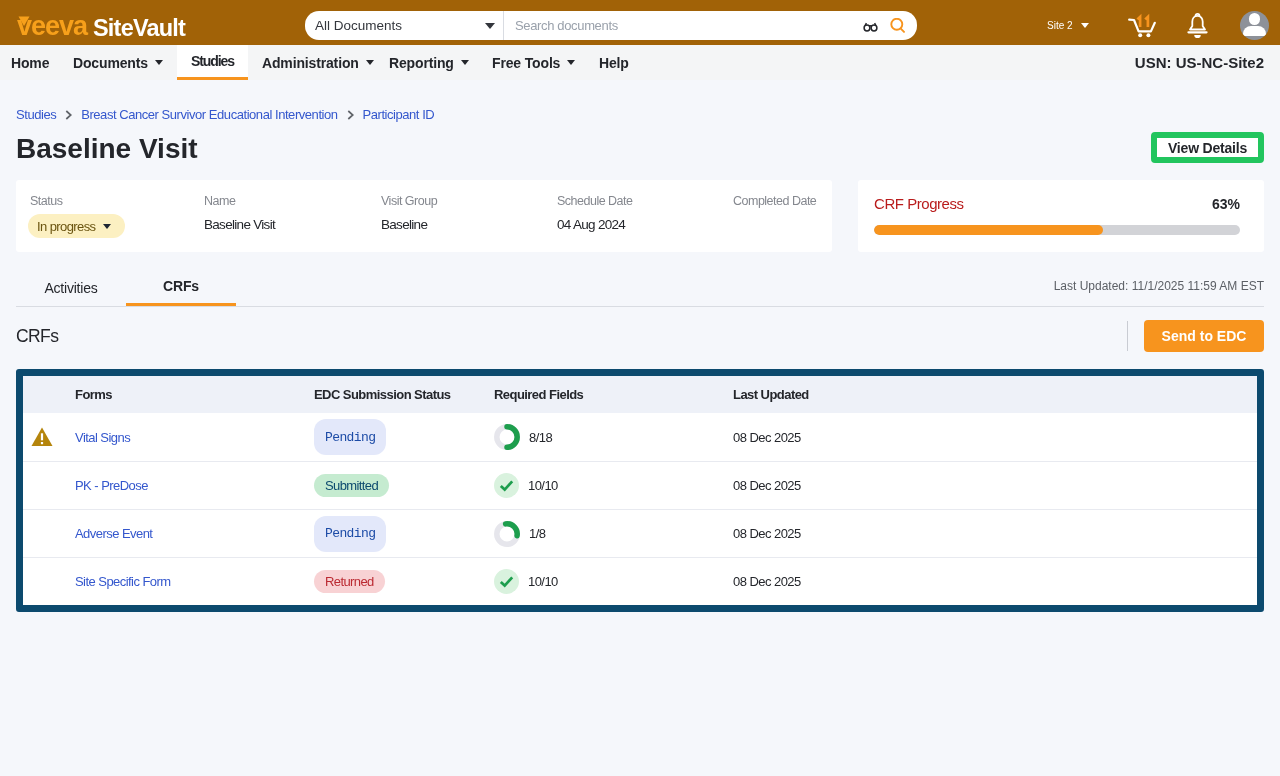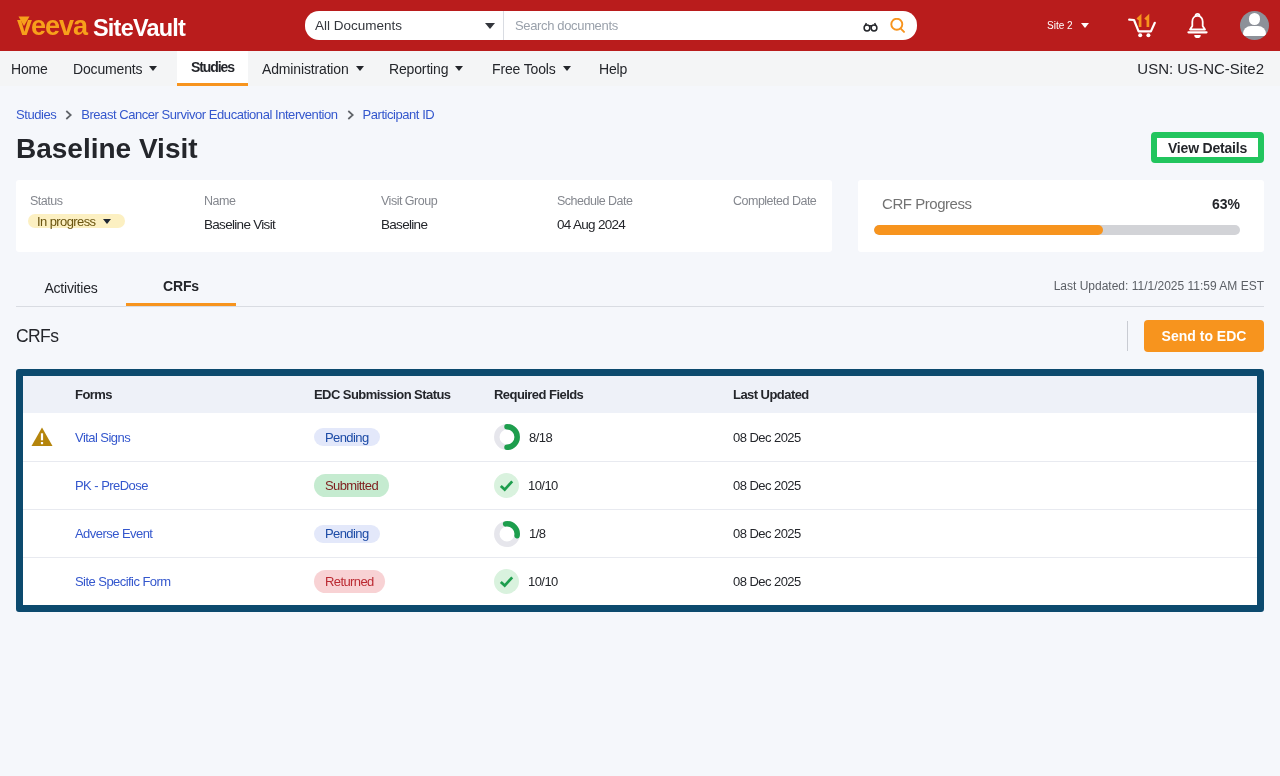--- a/index.html
+++ b/index.html
@@ -1,55 +1,55 @@
 <!DOCTYPE html>
 <html><head>
 <meta charset="utf-8">
 <style>
 * { margin:0; padding:0; box-sizing:border-box; }
 html,body { width:1280px; height:776px; font-family:"Liberation Sans", sans-serif; background:#f5f7fb; overflow:hidden; }
 
-.topbar { height:51px; background:#b91c1c; position:relative; }
+.topbar { height:45px; background:#a16207; position:relative; }
 .logo { position:absolute; left:17px; top:11px; display:flex; align-items:flex-start; }
 .searchwrap { position:absolute; left:305px; top:11px; width:612px; height:29px; background:#fff; border-radius:14px; display:flex; align-items:center; }
 .sw-dd { width:199px; height:100%; display:flex; align-items:center; justify-content:space-between; padding:0 8px 0 10px; border-right:1px solid #d9dce2; }
 .sw-dd span.t { font-size:13.5px; color:#33363c; }
 .caret { width:0; height:0; border-left:5px solid transparent; border-right:5px solid transparent; border-top:6px solid #33363c; }
 .sw-input { flex:1; display:flex; align-items:center; padding-left:11px; color:#9aa1ab; font-size:13px; letter-spacing:-0.35px; }
 .sw-icons { display:flex; align-items:center; gap:12px; padding-right:12px; }
 .site2 { position:absolute; left:1047px; top:0; height:51px; color:#fff; font-size:10px; display:flex; align-items:center; gap:8px; }
 .site2 .caret { border-top-color:#fff; border-left-width:4px; border-right-width:4px; border-top-width:5px; }
 .cart { position:absolute; left:1128px; top:10px; }
 .bell { position:absolute; left:1187px; top:13px; }
 .avatar { position:absolute; left:1240px; top:11px; width:29px; height:29px; border-radius:50%; background:#8d9199; overflow:hidden; }
 .avatar::before { content:""; position:absolute; left:8.8px; top:2.2px; width:11.4px; height:11.4px; background:#fff; border-radius:50%; }
 .avatar::after { content:""; position:absolute; left:3px; top:15.3px; width:23px; height:10.2px; background:#fff; border-radius:8px 8px 2px 2px; }
 
 .navbar { height:35px; background:#f4f5f6; position:relative; font-size:14px; letter-spacing:-0.15px; color:#24262b; }
-.nv { position:absolute; top:0; height:35px; display:flex; align-items:center; gap:7px; }
+.nv { position:absolute; top:0; height:35px; display:flex; align-items:center; gap:7px;font-weight:bold; }
 .nv .caret { border-top-color:#24262b; border-left-width:4.5px; border-right-width:4.5px; border-top-width:5.5px; }
 .nv.active { background:#fff; font-weight:bold; border-bottom:3px solid #f7941e; justify-content:center; letter-spacing:-1.1px; }
 
 .content { position:absolute; left:0; top:0; width:1280px; height:776px; pointer-events:none; }
 .breadcrumbs { position:absolute; left:16px; top:107px; font-size:13px; letter-spacing:-0.45px; display:flex; align-items:center; gap:9px; }
 .breadcrumbs a { color:#3457cd; text-decoration:none; }
 .bc-sep { display:inline-flex; margin-top:1px; }
 h1 { position:absolute; left:16px; top:133px; font-size:28px; color:#24262b; letter-spacing:0px; }
 .view-details { position:absolute; left:1151px; top:132px; width:113px; height:31px; background:#fff; border:6px solid #22c55e; border-radius:4px; font-size:14px; letter-spacing:-0.2px; font-weight:bold; color:#24262b; display:flex; align-items:center; justify-content:center; }
 .card { position:absolute; top:180px; background:#fff; border-radius:3px; height:72px; }
 .card-a { left:16px; width:816px; }
 .card-b { left:858px; width:406px; padding:15px 24px 0 16px; }
 .fld { position:absolute; top:14px; white-space:nowrap; }
 .fld .lbl { font-size:12.5px; letter-spacing:-0.5px; color:#84878e; }
 .fld .val { font-size:13.5px; letter-spacing:-0.7px; color:#24262b; margin-top:9px; }
 .pill { display:inline-flex; align-items:center; border-radius:12px; font-size:13px; letter-spacing:-0.6px; }
-.pill-status { background:#fcf0c2; color:#6a5410; height:14px; padding:0 14px 0 9px; gap:8px; margin-top:6px; margin-left:-2px;}
+.pill-status { background:#fcf0c2; color:#6a5410; height:24px; padding:0 14px 0 9px; gap:8px; margin-top:6px; margin-left:-2px;}
 .pill-status .caret { border-top-color:#1e2633; border-left-width:4.5px; border-right-width:4.5px; border-top-width:5.5px; }
 .cb-head { display:flex; justify-content:space-between; align-items:center; }
-.cb-title { font-size:15px; letter-spacing:-0.45px; color:#737373;margin-left:8px; }
+.cb-title { font-size:15px; letter-spacing:-0.45px; color:#b91c1c; }
 .cb-pct { font-size:14px; font-weight:bold; color:#24262b; }
 .pbar { margin-top:13px; height:10px; border-radius:5px; background:#d2d3d7; overflow:hidden; }
 .pbar > div { width:62.5%; height:100%; background:#f7941e; border-radius:5px; }
 
 .tabs { position:absolute; left:16px; top:269px; width:1248px; border-bottom:1px solid #d9dce2; display:flex; height:38px; }
 .tab { width:110px; display:flex; align-items:center; justify-content:center; font-size:14px; letter-spacing:-0.2px; color:#24262b; }
 .tab.active { font-weight:bold; border-bottom:3px solid #f7941e; }
 .last-upd { position:absolute; right:0; top:10px; font-size:12px; color:#5c6066; }
 
 .crfs-title { position:absolute; left:16px; top:326px; font-size:17.5px; letter-spacing:-0.6px; color:#24262b; }
@@ -61,22 +61,22 @@
 .tbl { position:absolute; left:16px; top:369px; width:1248px; background:#fff; border:7px solid #0c4a6e; border-radius:3px; }
 .thead { height:37px; background:#eef1f8; display:flex; align-items:center; font-size:13px; letter-spacing:-0.55px; font-weight:bold; color:#24262b; }
 .trow { height:48px; display:flex; align-items:center; font-size:13px; letter-spacing:-0.55px; color:#24262b; border-top:1px solid #e8eaf0; }
 .c-icon { width:52px; display:flex; justify-content:flex-start; padding-left:8px; }
 .c-form { width:239px; }
 .c-status { width:180px; }
 .c-req { width:239px; display:flex; align-items:center; }
 .c-req span { margin-left:9px; }
 .c-date { width:300px; }
 .trow a { color:#3457cd; text-decoration:none; }
-.pill-pending { background:#e3e8fa; color:#1c4ba6; height:18px; padding:0 11px; }
-.pill-submitted { background:#c5ebd0; color:#7f1d1d; height:23px; padding:0 11px; }
+.pill-pending { background:#e3e8fa; color:#1c4ba6; height:36px; padding:0 11px;font-family:Liberation Mono, monospace; }
+.pill-submitted { background:#c5ebd0; color:#0c4a6e; height:23px; padding:0 11px; }
 .pill-returned { background:#f8d2d4; color:#bb2a32; height:23px; padding:0 11px; }
 svg { display:block; }
 </style>
 </head>
 <body>
 <div class="topbar">
   <div class="logo">
     <svg width="175" height="30" viewBox="0 0 175 30">
       <text x="0" y="24" fill="#f7a01b" font-family="Liberation Sans" font-size="27" font-weight="bold" letter-spacing="-1">veeva</text>
       <path d="M1.5 5.5 L12.5 5.5 L7 15 Z" fill="#f7a01b"></path>

